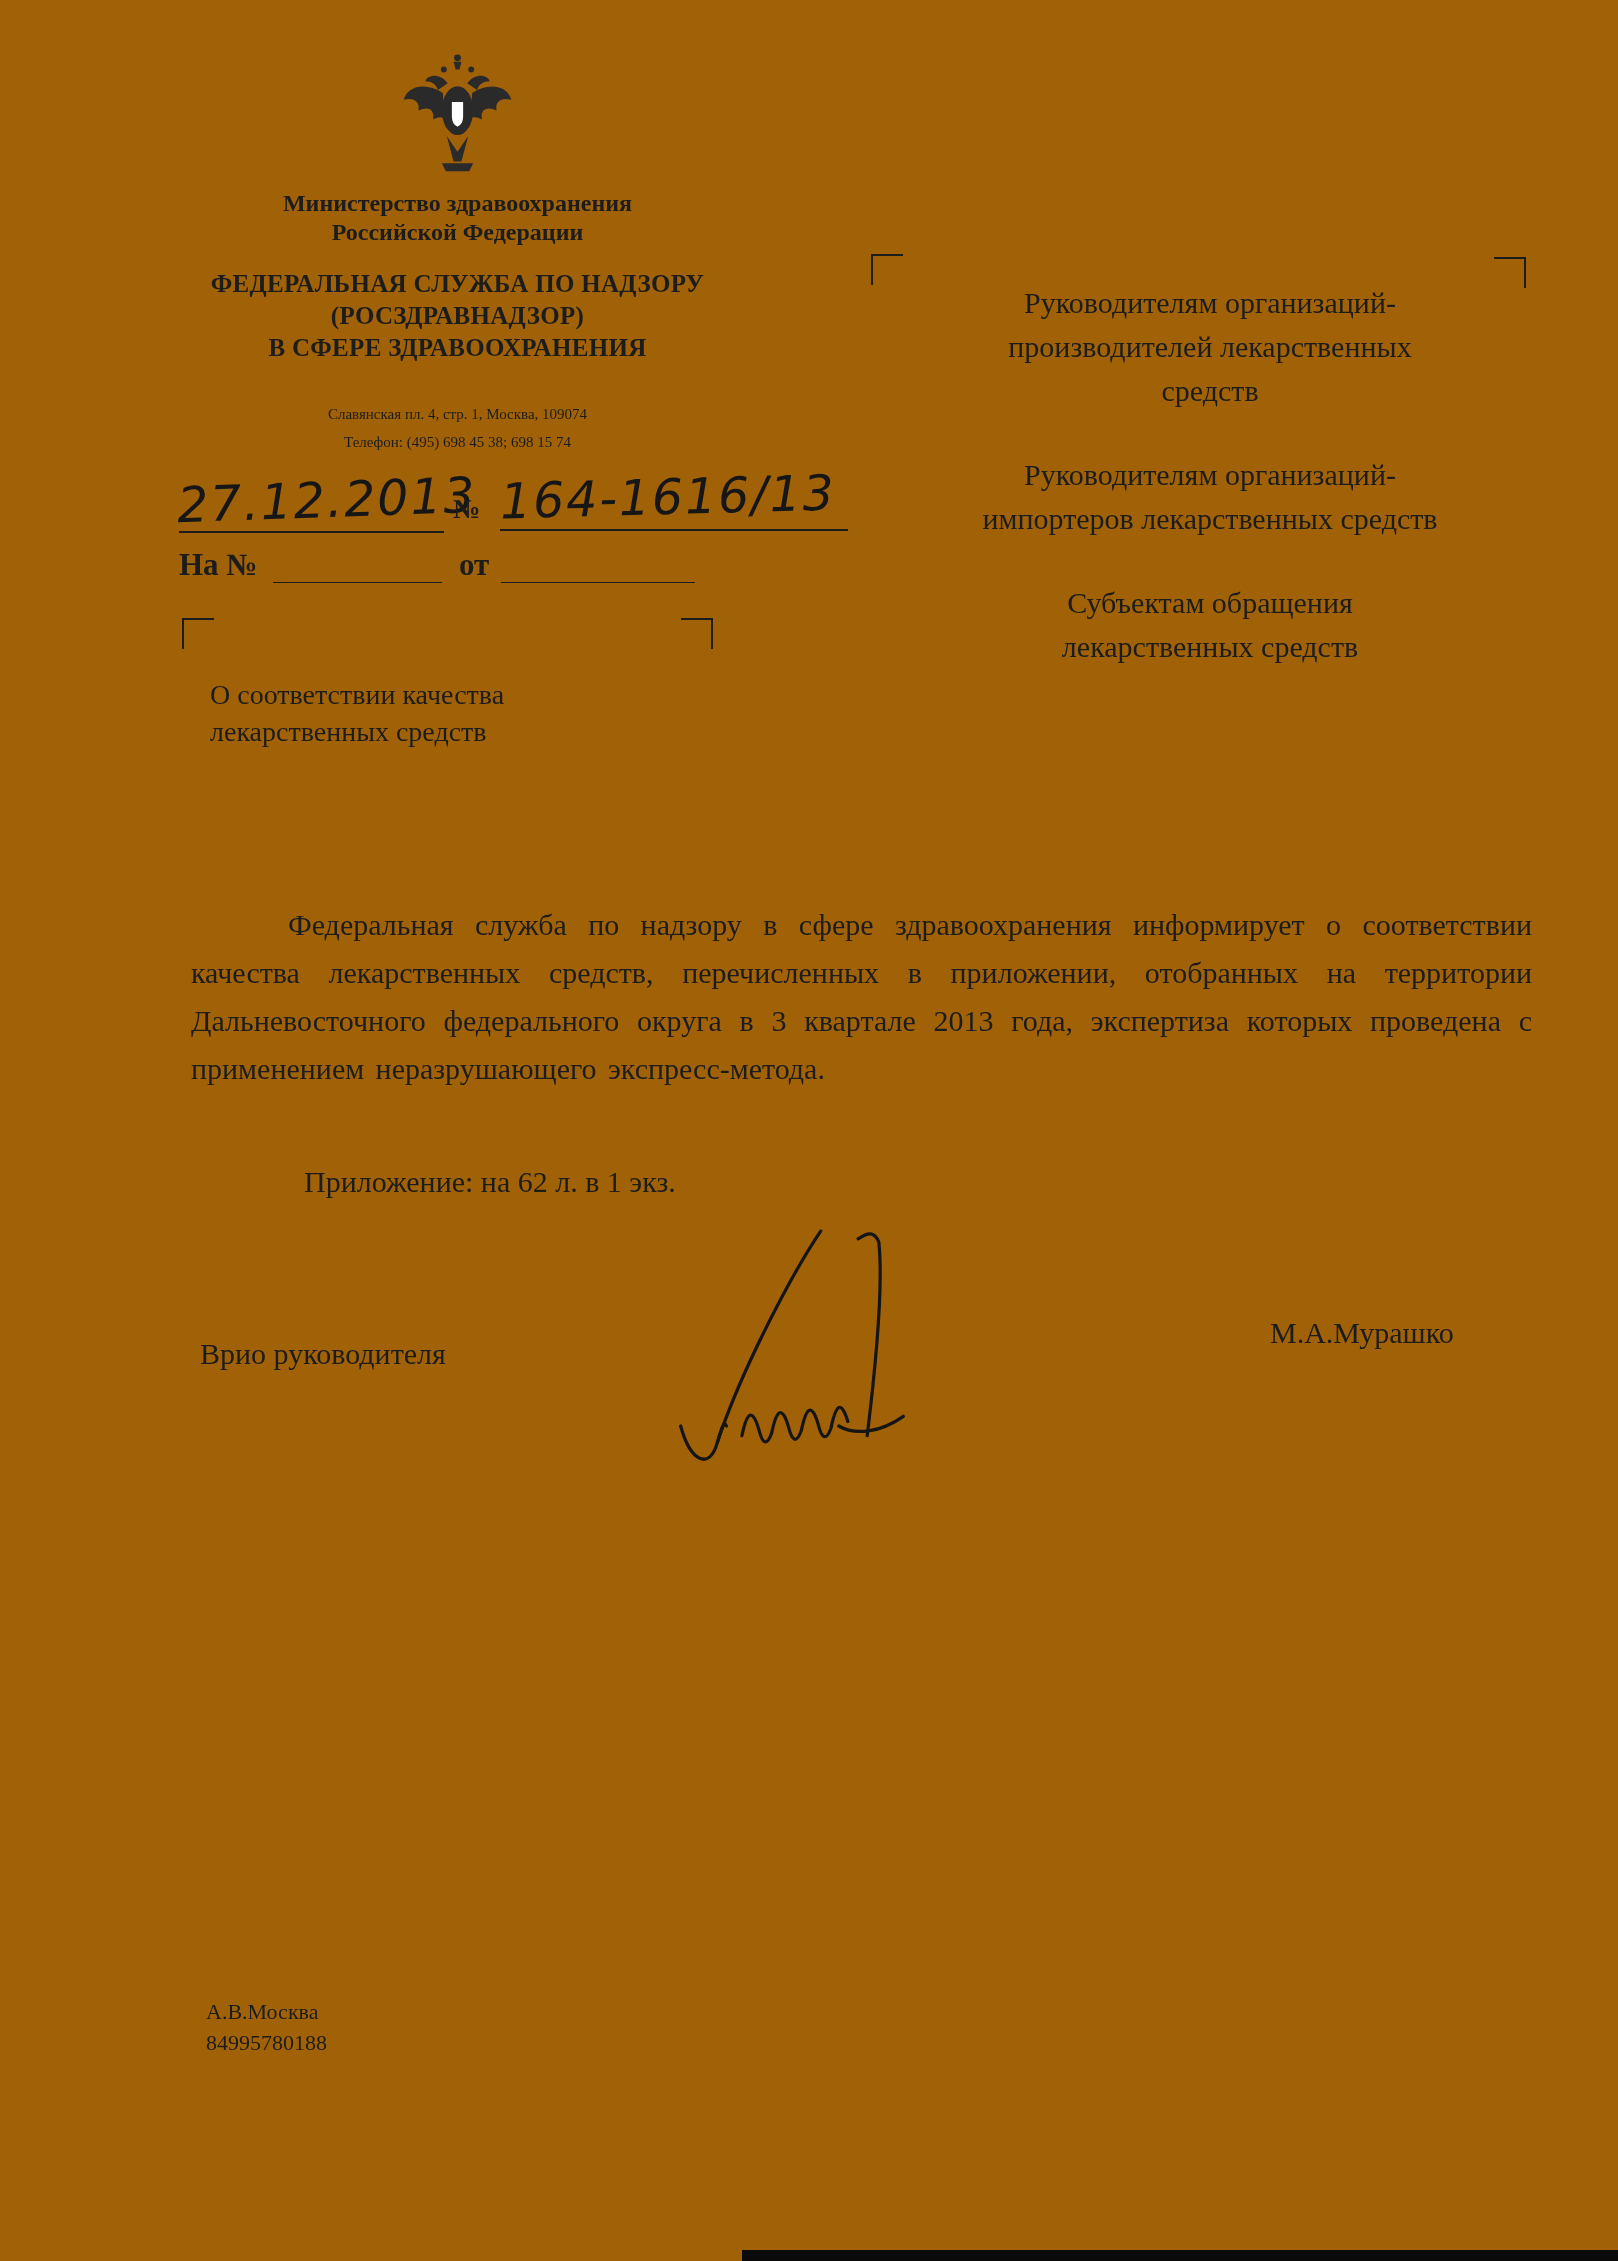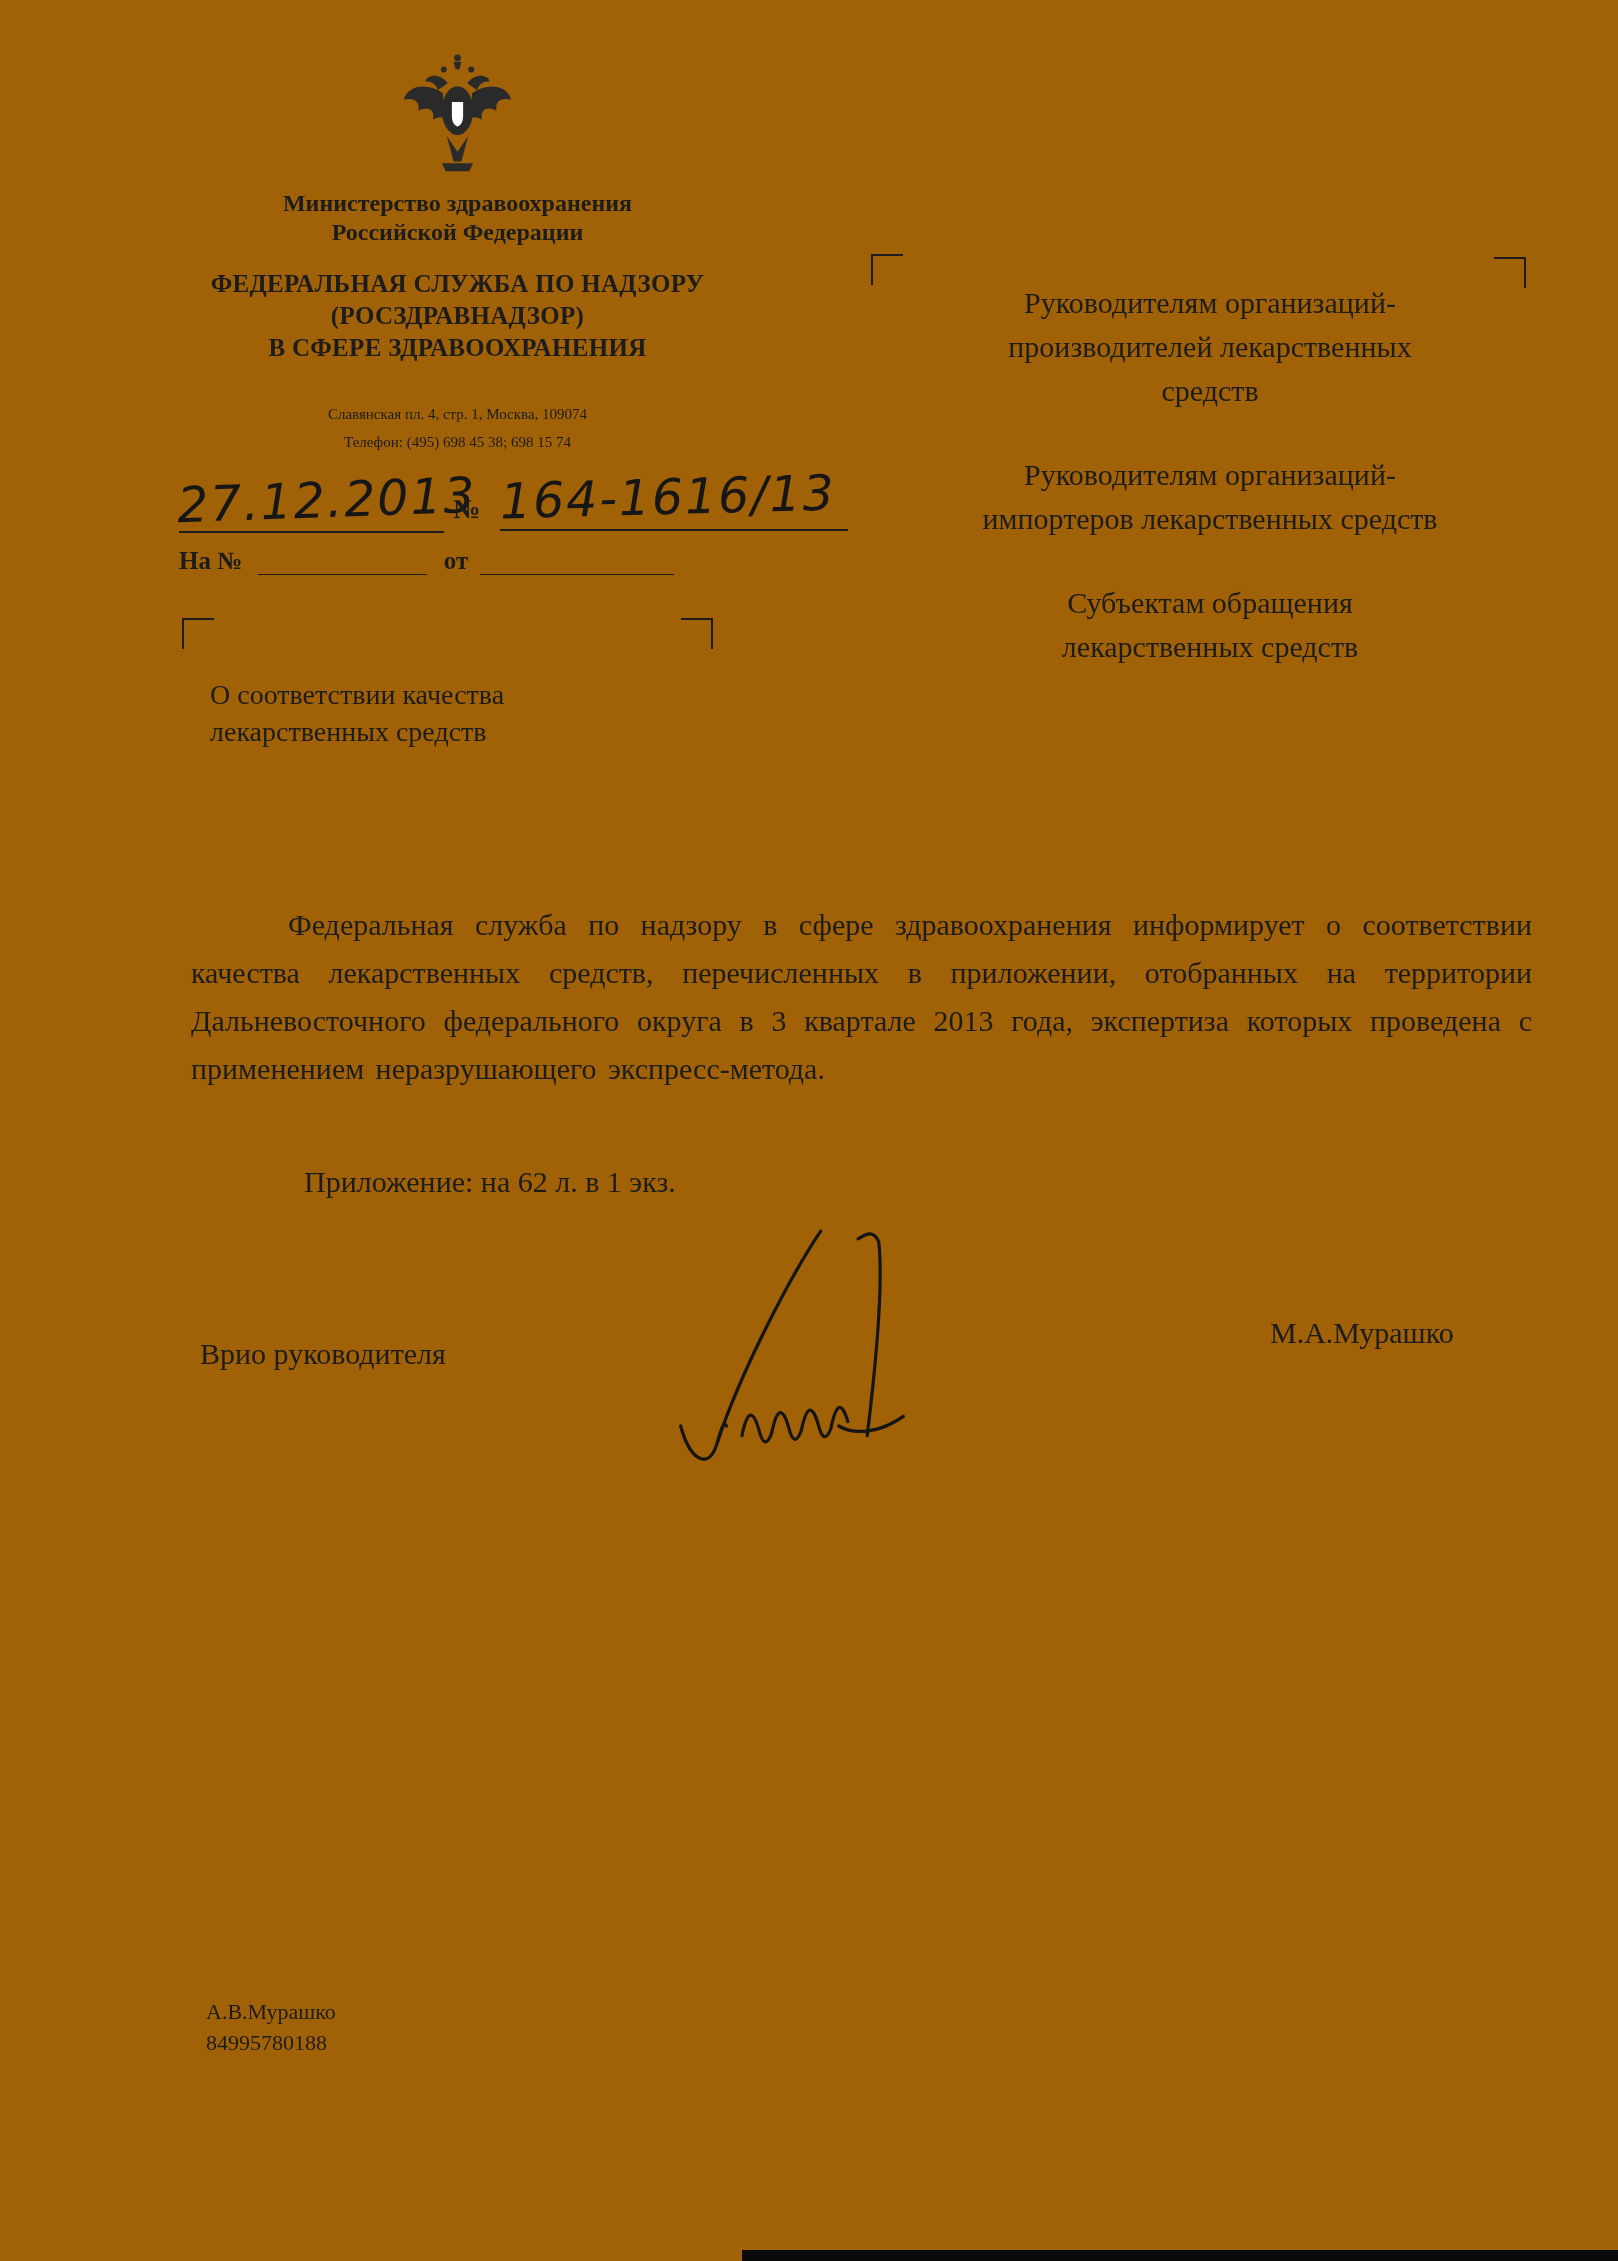--- a/index.html
+++ b/index.html
@@ -33,21 +33,21 @@
     white-space:nowrap;
   }
   .hw-date{position:absolute;left:2.6px;top:0;transform:rotate(-2deg);}
   .num-sign{position:absolute;left:279px;top:22px;font-size:27px;font-weight:bold;}
   .hw-number{position:absolute;left:326px;top:-2.6px;transform:rotate(-1.5deg);}
   .hw-underline{position:absolute;border-bottom:2.6px solid #1c1c1c;}
   .u1{left:5.2px;top:59px;width:265px;}
   .u2{left:326px;top:57px;width:348px;}
 
   
-  .ref-row{position:absolute;left:179px;top:547px;font-size:25px;font-weight:bold;}
+  .ref-row{position:absolute;left:179px;top:547px;font-size:31px;font-weight:bold;}
   .ref-row .blank{display:inline-block;border-bottom:1.9px solid #1c1c1c;height:26px;vertical-align:bottom;}
   .b1{width:169px;margin-left:15.5px;}
   .b2{width:194px;margin-left:11.6px;}
   .ref-ot{margin-left:17px;font-weight:bold;}
 
   
   .corner{position:absolute;width:30px;height:29px;}
   .corner.tl{border-top:2.6px solid #1c1c1c;border-left:2.6px solid #1c1c1c;}
   .corner.tr{border-top:2.6px solid #1c1c1c;border-right:2.6px solid #1c1c1c;}
   .cm-right-l{left:871px;top:254px;}
@@ -173,20 +173,20 @@
       <path d="M112 355 C150 240 230 90 272 28"></path>
       <path d="M150 345 q12 -58 26 -10 q9 36 20 6 q12 -58 26 -10 q9 36 20 6 q12 -58 26 -10 q9 36 20 6 q12 -58 26 -10"></path>
       <path d="M330 40 C345 30 355 28 362 45 C370 120 352 280 344 345"></path>
       <path d="M300 330 C325 345 365 340 400 315"></path>
     </g>
   </svg>
 
   <div class="signer-name">М.А.Мурашко</div>
 
   <div class="executor">
-    <div>А.В.Мурашко</div>
+    <div>А.В.Москва</div>
     <div>84995780188</div>
   </div>
 
   <div class="scan-bar"></div>
 
 </div>
 
 
 </body></html>

